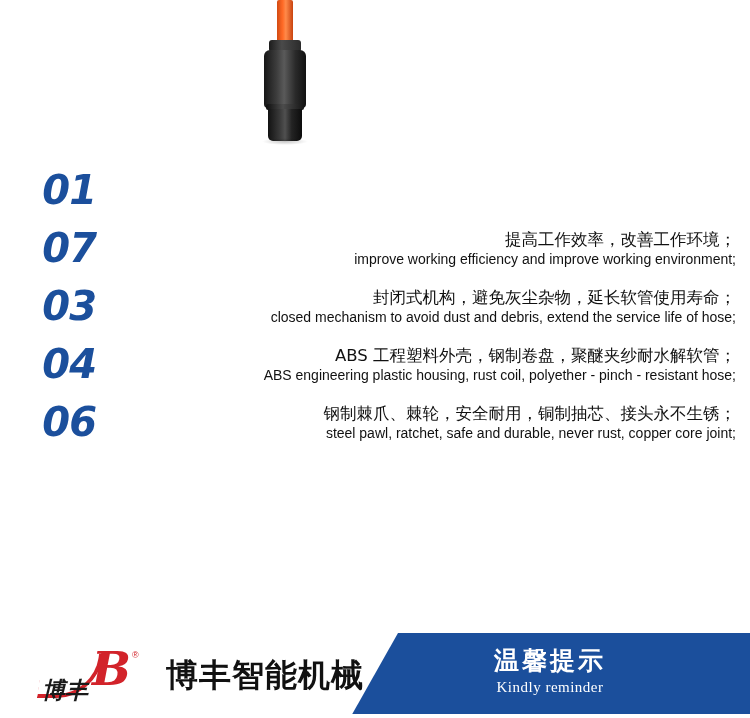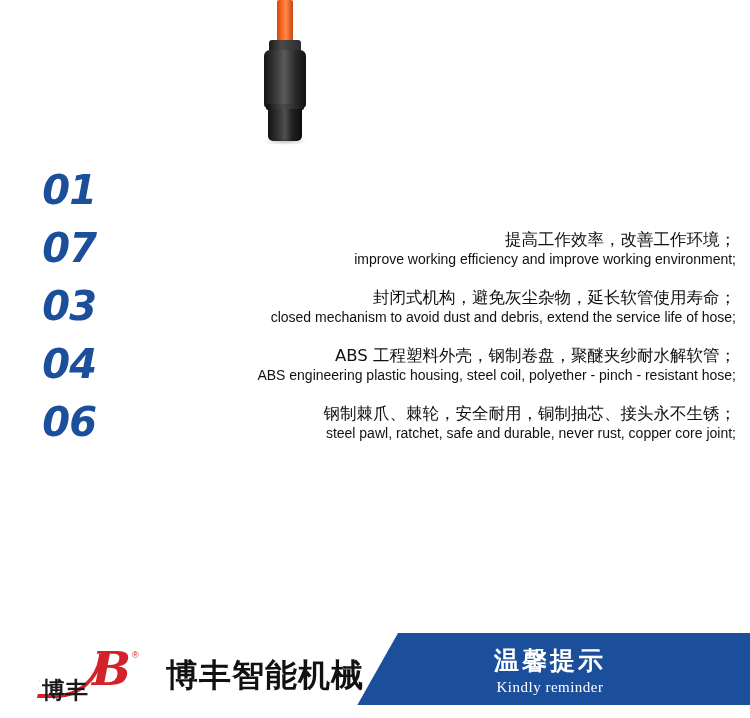--- a/index.html
+++ b/index.html
@@ -163,20 +163,21 @@
     font-size: 9px;
     color: #d2232a;
   }
   .logo-cn {
     position: absolute;
     left: 2px;
     bottom: 2px;
     font-family: "DejaVu Sans", sans-serif;
     font-size: 23px;
     font-weight: bold;
+    font-style: italic;
     color: #1a1a1a;
     line-height: 24px;
   }
   .logo-swoosh {
     position: absolute;
     left: 0px;
     top: 6px;
     width: 56px;
     height: 40px;
     border-bottom: 4px solid #d2232a;
@@ -190,21 +191,21 @@
     font-weight: bold;
     color: #111111;
     margin-left: 14px;
     letter-spacing: 1px;
   }
   .footer-right {
     position: absolute;
     right: 0;
     top: 0;
     width: 400px;
-    height: 72px;
+    height: 81px;
     background: #1b4f9c;
     clip-path: polygon(48px 0, 400px 0, 400px 85px, 0 85px);
     color: #ffffff;
     text-align: center;
     box-sizing: border-box;
     padding-top: 13px;
   }
   .tip-cn {
     font-family: "DejaVu Sans", sans-serif;
     font-size: 25px;
@@ -250,21 +251,21 @@
     <div class="feature-text">
       <div class="feature-cn">封闭式机构，避免灰尘杂物，延长软管使用寿命；</div>
       <div class="feature-en">closed mechanism to avoid dust and debris, extend the service life of hose;</div>
     </div>
   </div>
 
   <div class="feature">
     <div class="feature-num">04</div>
     <div class="feature-text">
       <div class="feature-cn">ABS 工程塑料外壳，钢制卷盘，聚醚夹纱耐水解软管；</div>
-      <div class="feature-en">ABS engineering plastic housing, steel coil, polyether - pinch - resistant hose;</div>
+      <div class="feature-en">ABS engineering plastic housing, rust coil, polyether - pinch - resistant hose;</div>
     </div>
   </div>
 
   <div class="feature">
     <div class="feature-num">06</div>
     <div class="feature-text">
       <div class="feature-cn">钢制棘爪、棘轮，安全耐用，铜制抽芯、接头永不生锈；</div>
       <div class="feature-en">steel pawl, ratchet, safe and durable, never rust, copper core joint;</div>
     </div>
   </div>

